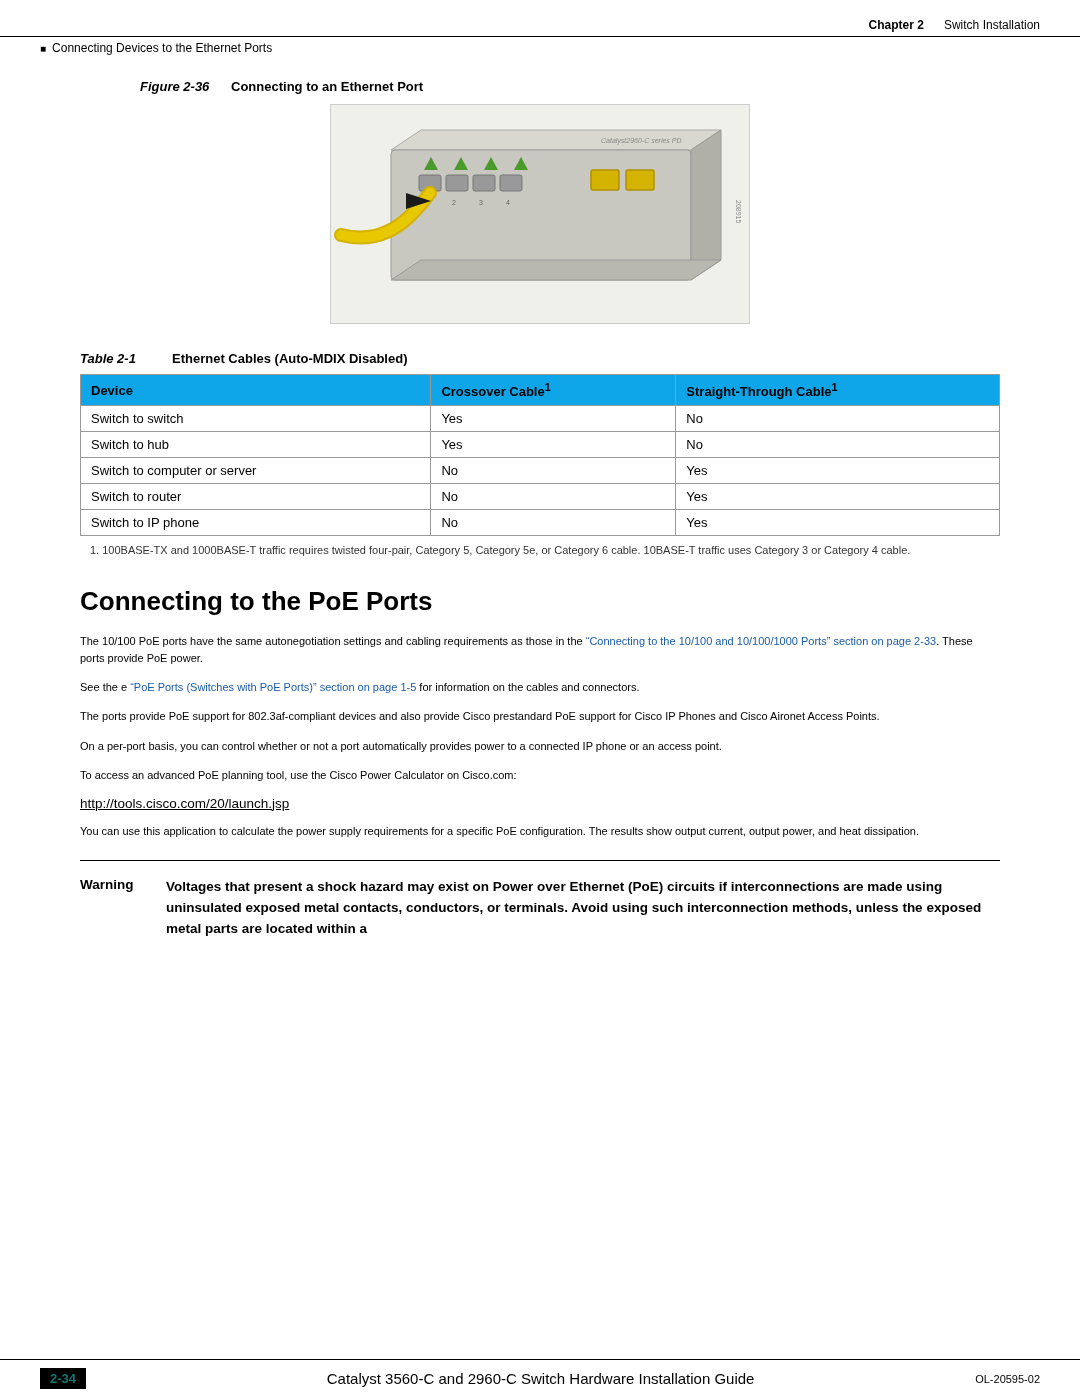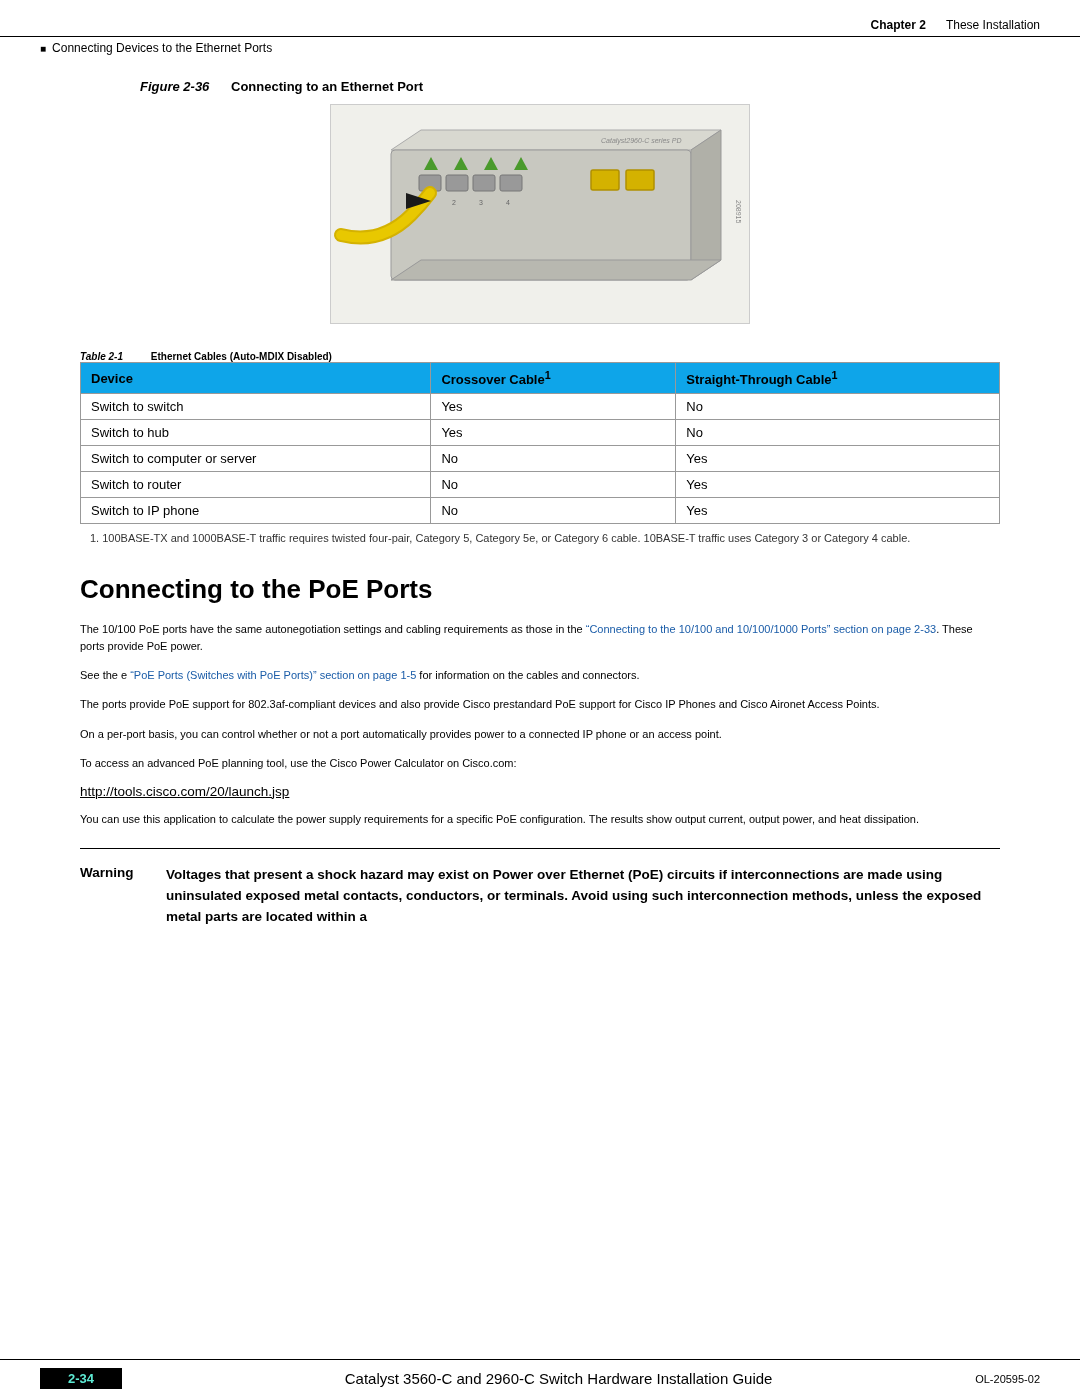--- a/index.html
+++ b/index.html
@@ -65,22 +65,23 @@
       width: 420px;
       height: 220px;
       background: #f5f5f0;
       border: 1px solid #ccc;
       position: relative;
       overflow: hidden;
     }
 
     
     .table-caption {
-      font-size: 10px;
-      font-weight: bold;
+      font-size: 13px;
+      font-weight: bold;
+      margin-bottom: 8px;
     }
     .table-caption .table-num {
       font-style: italic;
     }
     table {
       width: 100%;
       border-collapse: collapse;
       margin-bottom: 8px;
       font-size: 13px;
     }
@@ -157,42 +158,42 @@
       left: 0;
       right: 0;
       border-top: 1px solid #000;
       display: flex;
       align-items: center;
       padding: 8px 40px;
       background: #fff;
     }
     .footer-page-num {
       background: #000;
-      color: #5eead4;
-      padding: 3px 28px;
+      color: #0f766e;
+      padding: 3px 10px;
       font-size: 13px;
       font-weight: bold;
       margin-right: 20px;
     }
     .footer-doc-title {
       font-size: 15px;
       flex: 1;
       text-align: center;
     }
     .footer-doc-num {
       font-size: 11px;
     }
   </style>
 </head>
 <body>
 
 <div class="page-header">
   <div class="page-header-right">
     <span class="chapter-label">Chapter 2</span>
-    <span>These Installation</span>
+    <span>Switch Installation</span>
   </div>
 </div>
 
 <div class="breadcrumb-bar">
   <span>Connecting Devices to the Ethernet Ports</span>
 </div>
 
 <div class="content">
 
   <div class="figure-block">

